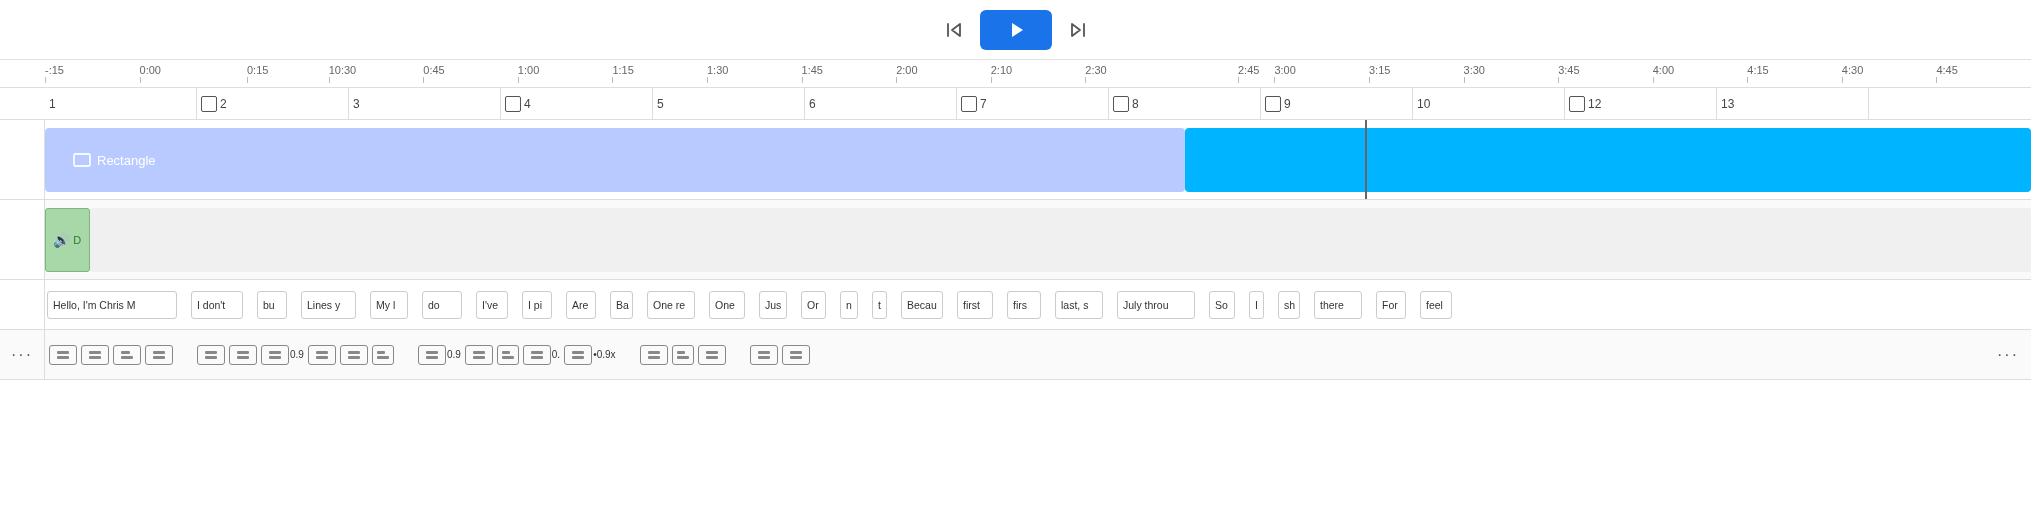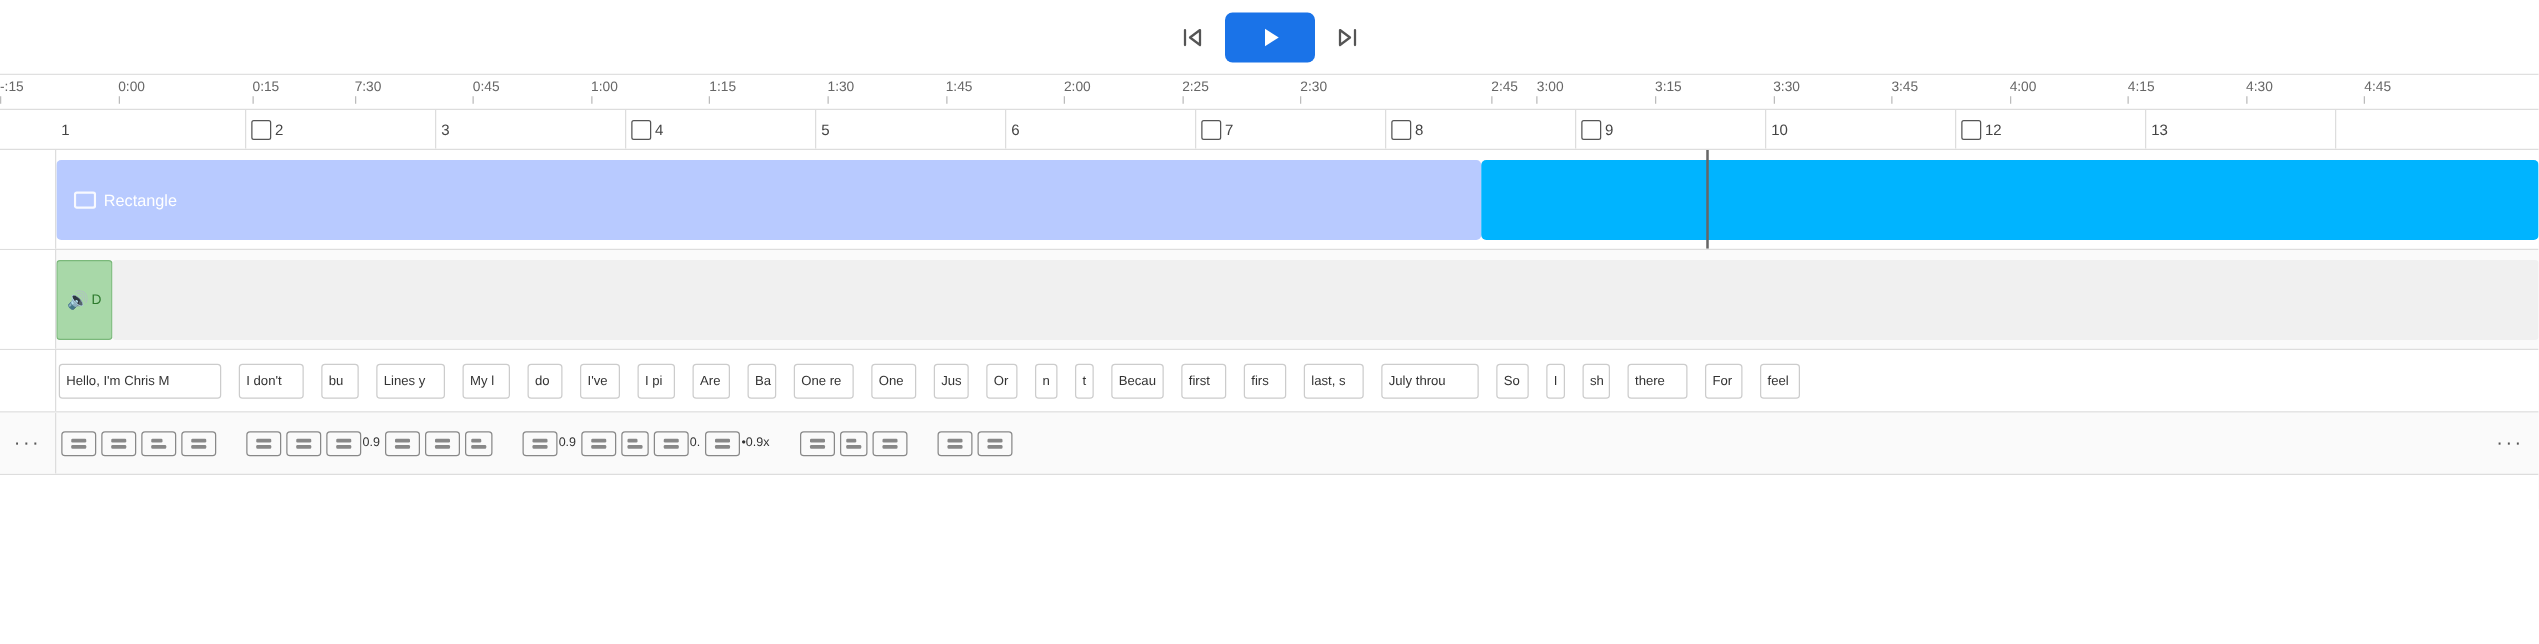--- a/index.html
+++ b/index.html
@@ -62,20 +62,21 @@
 
     
     .timeline-ruler {
       display: flex;
       align-items: center;
       height: 28px;
       background: #fff;
       border-bottom: 1px solid #ddd;
       overflow: hidden;
       position: relative;
+      padding-left: 45px;
     }
 
     .ruler-track {
       display: flex;
       align-items: center;
       height: 100%;
       flex: 1;
       position: relative;
     }
 
@@ -171,21 +172,21 @@
     .rect-block-light {
       position: absolute;
       left: 0;
       top: 8px;
       width: 1140px;
       height: 64px;
       background: #b8caff;
       border-radius: 4px;
       display: flex;
       align-items: center;
-      padding-left: 14px;
+      padding-left: 28px;
     }
 
     .rect-block-blue {
       position: absolute;
       left: 1140px;
       top: 8px;
       right: 0;
       height: 64px;
       background: #00b4ff;
       border-radius: 4px;
@@ -391,28 +392,28 @@
       </svg>
     </button>
   </div>
 
   <div class="timeline-ruler">
     <div class="ruler-track" style="position:relative; height:100%; flex:1;">
 
     <div class="ruler-mark" style="left: 0px;">-:15</div>
         <div class="ruler-mark" style="left: 94.5714px;">0:00</div>
         <div class="ruler-mark" style="left: 202px;">0:15</div>
-        <div class="ruler-mark" style="left: 283.714px;">7:30</div>
+        <div class="ruler-mark" style="left: 283.714px;">10:30</div>
         <div class="ruler-mark" style="left: 378.286px;">0:45</div>
         <div class="ruler-mark" style="left: 472.857px;">1:00</div>
         <div class="ruler-mark" style="left: 567.429px;">1:15</div>
         <div class="ruler-mark" style="left: 662px;">1:30</div>
         <div class="ruler-mark" style="left: 756.571px;">1:45</div>
         <div class="ruler-mark" style="left: 851.143px;">2:00</div>
-        <div class="ruler-mark" style="left: 945.714px;">2:25</div>
+        <div class="ruler-mark" style="left: 945.714px;">2:10</div>
         <div class="ruler-mark" style="left: 1040.29px;">2:30</div>
         <div class="ruler-mark" style="left: 1193px;">2:45</div>
         <div class="ruler-mark" style="left: 1229.43px;">3:00</div>
         <div class="ruler-mark" style="left: 1324px;">3:15</div>
         <div class="ruler-mark" style="left: 1418.57px;">3:30</div>
         <div class="ruler-mark" style="left: 1513.14px;">3:45</div>
         <div class="ruler-mark" style="left: 1607.71px;">4:00</div>
         <div class="ruler-mark" style="left: 1702.29px;">4:15</div>
         <div class="ruler-mark" style="left: 1796.86px;">4:30</div>
         <div class="ruler-mark" style="left: 1891.43px;">4:45</div>
@@ -495,21 +496,21 @@
     </div>
 
     <div class="captions-row">
       <div class="captions-track-label"></div>
       <div class="captions-content" id="captions-container">
       <div class="caption-chip" style="width: 130px;">Hello, I'm Chris M</div>
           <div class="caption-chip" style="width: 52px;">I don't</div>
           <div class="caption-chip" style="width: 30px;">bu</div>
           <div class="caption-chip" style="width: 55px;">Lines y</div>
           <div class="caption-chip" style="width: 38px;">My l</div>
-          <div class="caption-chip" style="width: 28px;">do</div>
+          <div class="caption-chip" style="width: 40px;">do</div>
           <div class="caption-chip" style="width: 32px;">I've</div>
           <div class="caption-chip" style="width: 30px;">I pi</div>
           <div class="caption-chip" style="width: 30px;">Are</div>
           <div class="caption-chip" style="width: 23px;">Ba</div>
           <div class="caption-chip" style="width: 48px;">One re</div>
           <div class="caption-chip" style="width: 36px;">One</div>
           <div class="caption-chip" style="width: 28px;">Jus</div>
           <div class="caption-chip" style="width: 25px;">Or</div>
           <div class="caption-chip" style="width: 18px;">n</div>
           <div class="caption-chip" style="width: 15px;">t</div>

